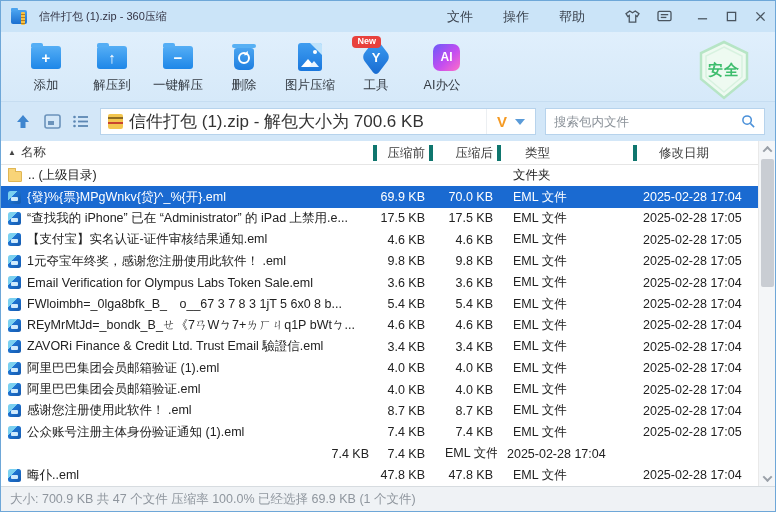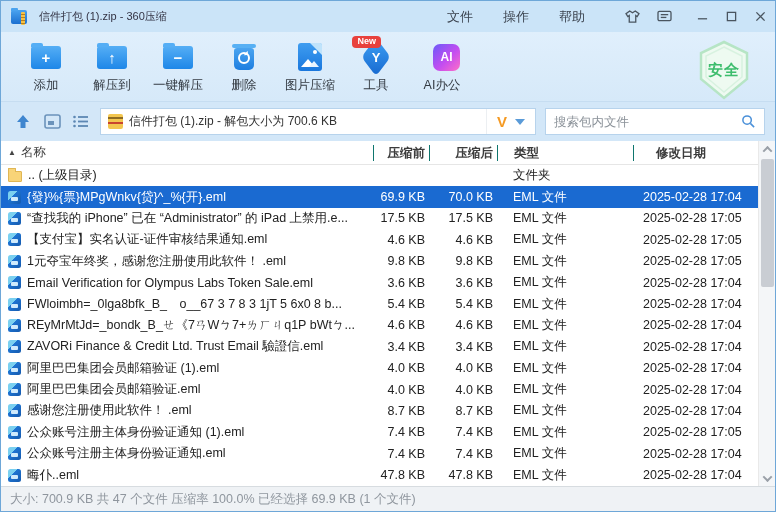--- a/index.html
+++ b/index.html
@@ -49,38 +49,38 @@
   .cube { width:26px; height:26px; position:relative; }
   .cube .body { position:absolute; inset:1px; background:linear-gradient(135deg,#3fa2f5,#1668cf); border-radius:5px; transform:rotate(45deg) skew(8deg,8deg); }
   .cube .glyph { position:absolute; inset:0; display:flex; align-items:center; justify-content:center; color:#fff; font-weight:bold; font-size:13px; }
   .ai-ico { width:27px; height:27px; border-radius:7px; background:linear-gradient(135deg,#6a5af9,#c44df0 55%,#ff6ec7); display:flex; align-items:center; justify-content:center; color:#fff; font-weight:bold; font-size:12px;margin-left:9px; }
 
   
   .addressbar { height:40px; background:#d3e7f8; border-top:1px solid #c6ddf1; display:flex; align-items:center; padding:0 10px 0 12px; gap:9px; flex:none; }
   .nav-ico { width:20px; height:18px; display:flex; align-items:center; justify-content:center; flex:none; }
   .address-box { flex:1; height:27px; background:#fff; border:1px solid #b7d3ec; display:flex; align-items:center; padding:0 4px 0 7px; gap:6px; min-width:0; }
   .zip-ico { width:15px; height:15px; border-radius:2px; background:repeating-linear-gradient(180deg,#f3c64f 0 3px,#8f6b22 3px 5px,#f3c64f 5px 8px,#c9452f 8px 10px,#f3c64f 10px 15px); flex:none; }
-  .address-text { flex:1; font-size:12px; color:#333; white-space:nowrap; overflow:hidden; }
+  .address-text { flex:1; font-size:17px; color:#333; white-space:nowrap; overflow:hidden; }
   .v-drop { display:flex; align-items:center; gap:8px; padding:0 6px 0 10px; border-left:1px solid #eceff2; height:100%; }
   .v-letter { color:#f59a23; font-weight:bold; font-size:15px; }
   .caret-down { width:0; height:0; border:5px solid transparent; border-top:6px solid #5a9bd8; margin-top:5px; }
   .search-box { width:220px; height:27px; background:#fff; border:1px solid #b7d3ec; display:flex; align-items:center; padding:0 8px; flex:none; }
   .search-box input { border:none; outline:none; flex:1; font-size:12.5px; color:#333; font-family:inherit; min-width:0; background:transparent; }
   .search-box input::placeholder { color:#8b9299; }
 
   
   .main { flex:1; display:flex; background:#fff; min-height:0; }
   .list-region { flex:1; display:flex; flex-direction:column; min-width:0; }
   .header-row { height:24px; border-bottom:1px solid #e6e6e6; display:grid; grid-template-columns:1fr 56px 68px 136px 125px; align-items:center; font-size:12.5px; color:#3c3c3c; flex:none; }
   .header-row .hc { padding:0 4px; white-space:nowrap; overflow:hidden; }
-  .header-row .hc.sep { border-left:1px solid #0f766e; height:16px; line-height:16px;font-weight:bold; }
+  .header-row .hc.sep { border-left:4px solid #0f766e; height:16px; line-height:16px; }
   .hc.name { padding-left:7px; display:flex; align-items:center; gap:5px; }
   .sort-arrow { font-size:8px; color:#444; }
   .hc.num { text-align:right; }
-  .hc.type { padding-left:16px; }
+  .hc.type { padding-left:24px; }
   .hc.date { padding-left:22px; }
 
   .rows { flex:1; overflow:hidden; }
   .row { height:21.4px; display:grid; grid-template-columns:1fr 56px 68px 136px 125px; align-items:center; font-size:12.5px; color:#222; cursor:default; }
   .row .cell { white-space:nowrap; overflow:hidden; }
   .row .cell.name { display:flex; align-items:center; gap:6px; padding-left:7px; }
   .row .cell.num { text-align:right; padding-right:4px; }
   .row .cell.type { padding-left:16px; }
   .row .cell.date { padding-left:10px; }
   .row.selected { background:#1a6ad1; color:#fff; }
@@ -398,24 +398,20 @@
     <span class="cell name">
       <i class="ficon icon-eml"></i>
       <span>公众账号注册主体身份验证通知 (1).eml</span>
     </span>
     <span class="cell num">7.4 KB</span>
     <span class="cell num">7.4 KB</span>
     <span class="cell type">EML 文件</span>
     <span class="cell date">2025-02-28 17:05</span>
   </div>
           <div class="row">
-    <span class="cell name">
-      <i class="ficon icon-eml"></i>
-      <span>公众账号注册主体身份验证通知.eml</span>
-    </span>
     <span class="cell num">7.4 KB</span>
     <span class="cell num">7.4 KB</span>
     <span class="cell type">EML 文件</span>
     <span class="cell date">2025-02-28 17:04</span>
   </div>
           <div class="row">
     <span class="cell name">
       <i class="ficon icon-eml"></i>
       <span>晦仆..eml</span>
     </span>

